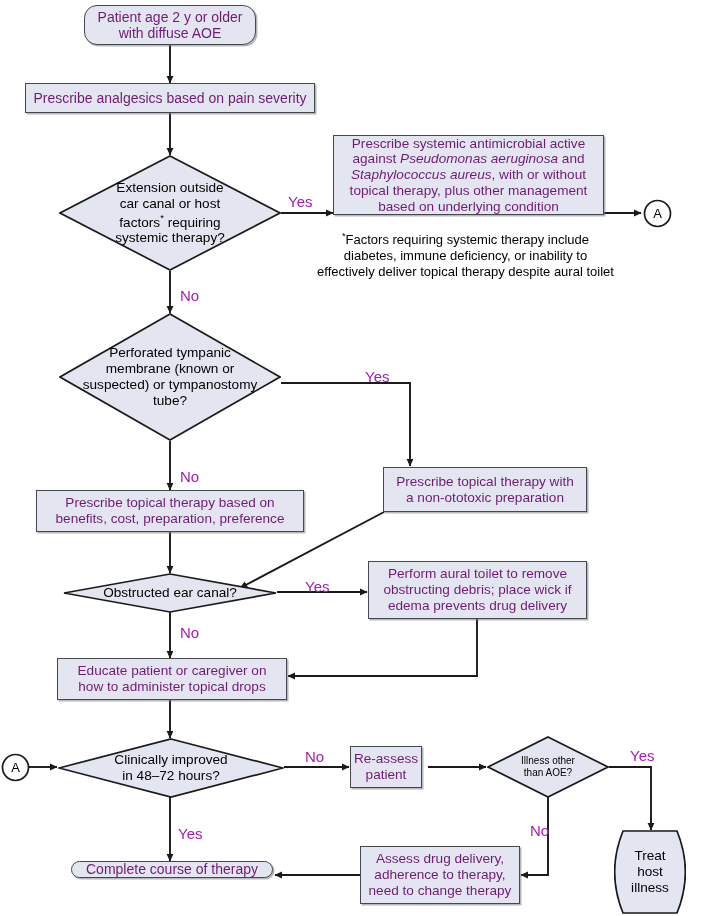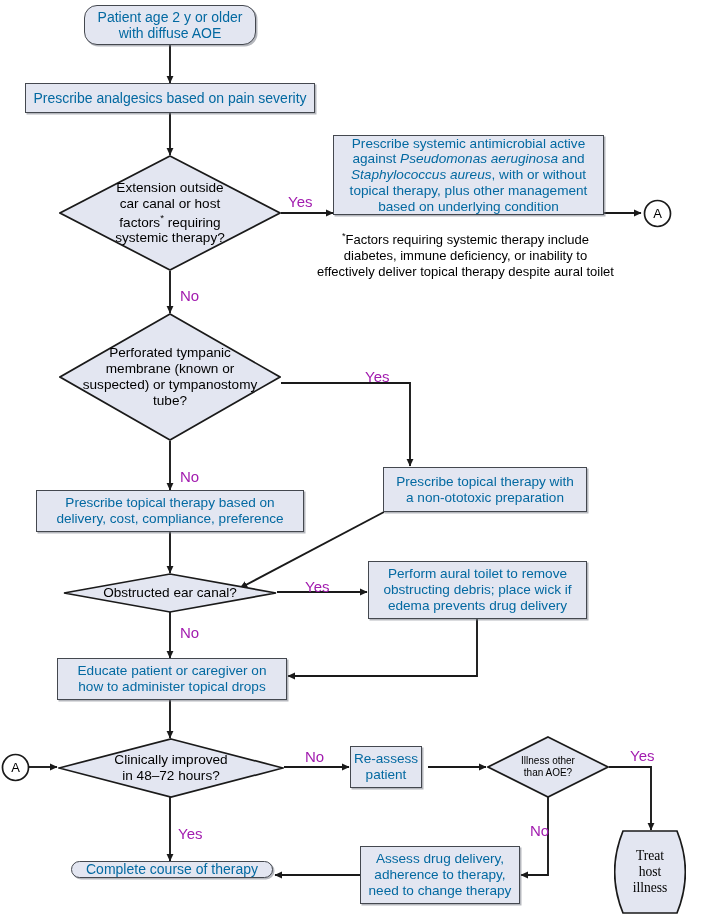--- a/index.html
+++ b/index.html
@@ -27,21 +27,21 @@
     pointer-events: none;
   }
   .node {
     position: absolute;
     box-sizing: border-box;
     display: flex;
     align-items: center;
     justify-content: center;
     text-align: center;
     line-height: 1.16;
-    color: #0369a1;
+    color: #701a75;
   }
   .rect {
     background: #e3e6f1;
     border: 1px solid #44484f;
     box-shadow: 1.5px 1.5px 0 rgba(120,124,135,0.55);
   }
   .rounded {
     background: #e3e6f1;
     border: 1px solid #44484f;
     border-radius: 13px;
@@ -60,21 +60,21 @@
     left: 0;
     top: 0;
     width: 100%;
     height: 100%;
     display: flex;
     align-items: center;
     justify-content: center;
     text-align: center;
     line-height: 1.16;
   }
-  .barrel-wrap { position: absolute; font-family: Liberation Serif, serif; }
+  .barrel-wrap { position: absolute; }
   .barrel-wrap svg { position: absolute; left: 0; top: 0; }
   .barrel-label {
     position: absolute;
     left: 0; top: 0;
     width: 100%; height: 100%;
     display: flex; align-items: center; justify-content: center;
     text-align: center; line-height: 1.2;
   }
   .conn-wrap { position: absolute; }
   .conn-wrap svg { position: absolute; left: 0; top: 0; }
@@ -224,21 +224,21 @@
   <div class="node rect t135" style="left:383px; top:467px; width:204px; height:45px;">
     <div>
       <div>Prescribe topical therapy with</div>
       <div>a non-ototoxic preparation</div>
     </div>
   </div>
 
   <div class="node rect t135" style="left:36px; top:490px; width:268px; height:42px;">
     <div>
       <div>Prescribe topical therapy based on</div>
-      <div>delivery, cost, compliance, preference</div>
+      <div>benefits, cost, preparation, preference</div>
     </div>
   </div>
 
   <div class="diamond-wrap" style="left:63px; top:573px; width:214px; height:40px;">
     <svg width="214" height="40" viewBox="0 0 214 40">
       <polygon points="107,1 213,20 107,39 1,20" fill="#e3e6f1" stroke="#1a1a1a" stroke-width="1.7"></polygon>
     </svg>
     <div class="diamond-label t135">
       <span>Obstructed ear canal?</span>
     </div>

